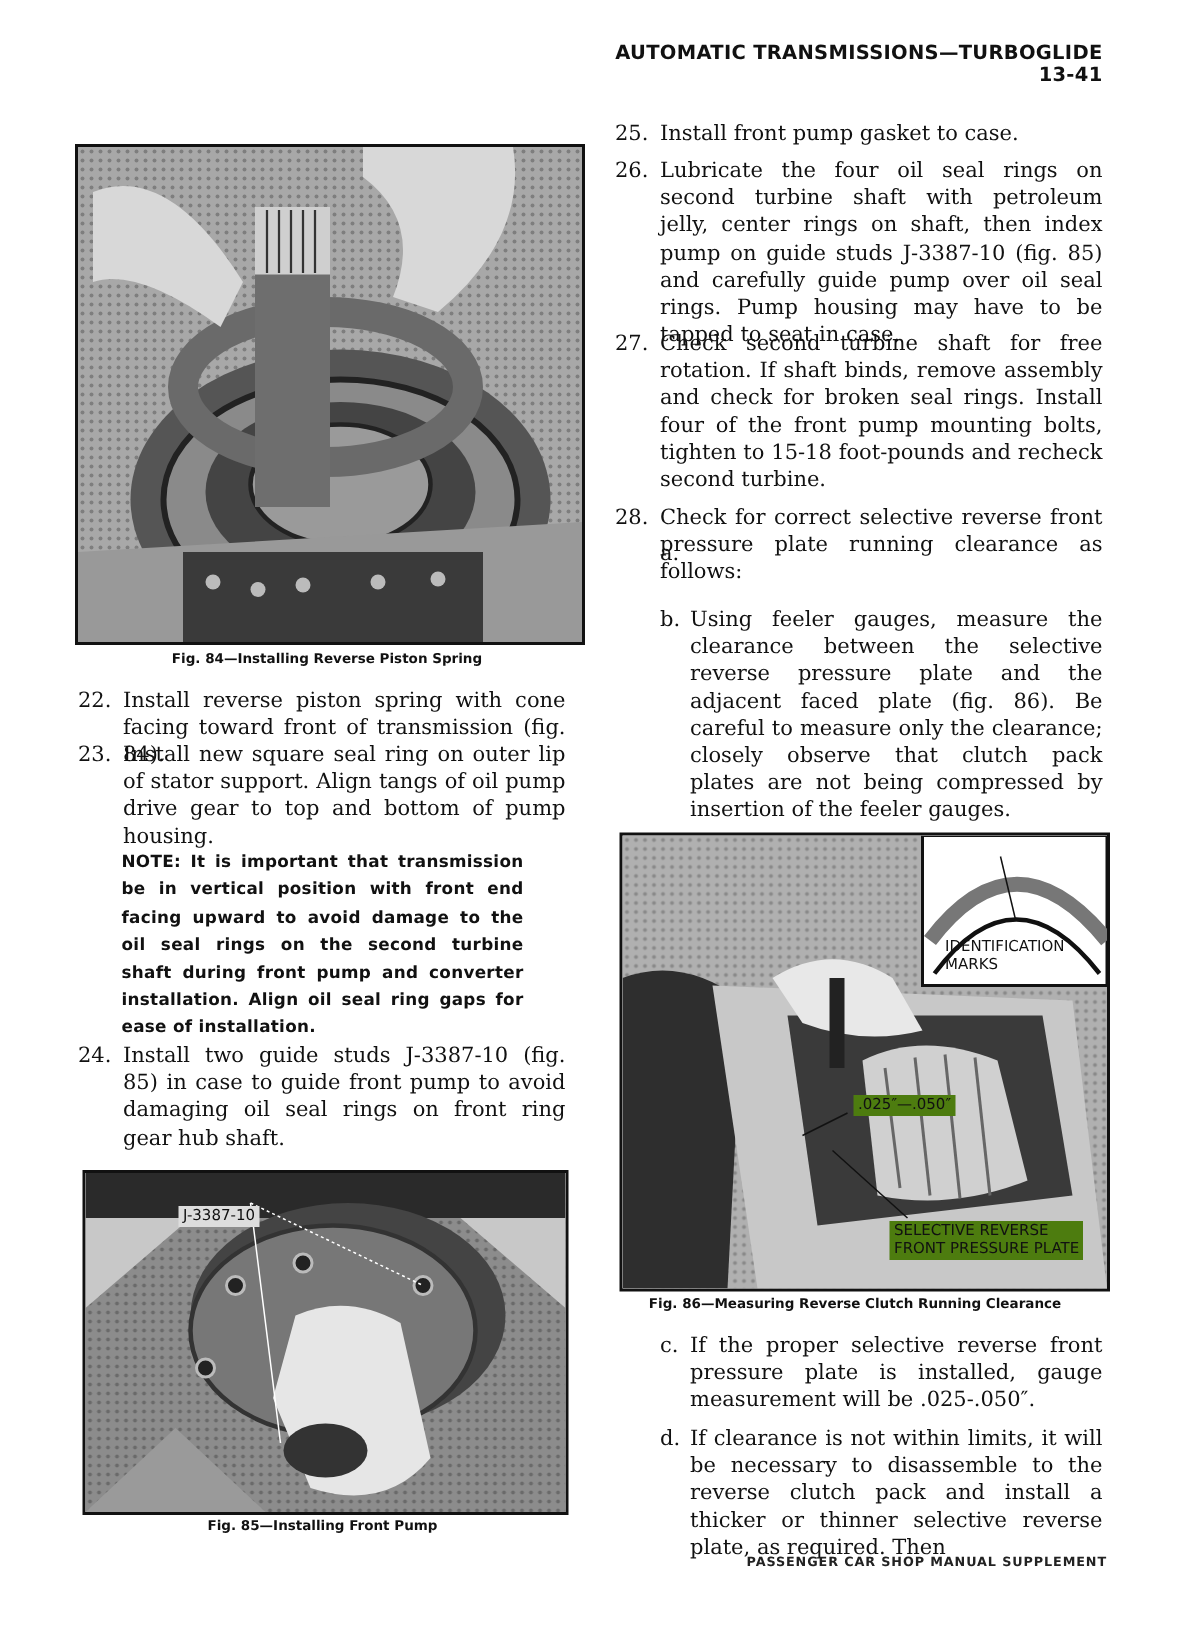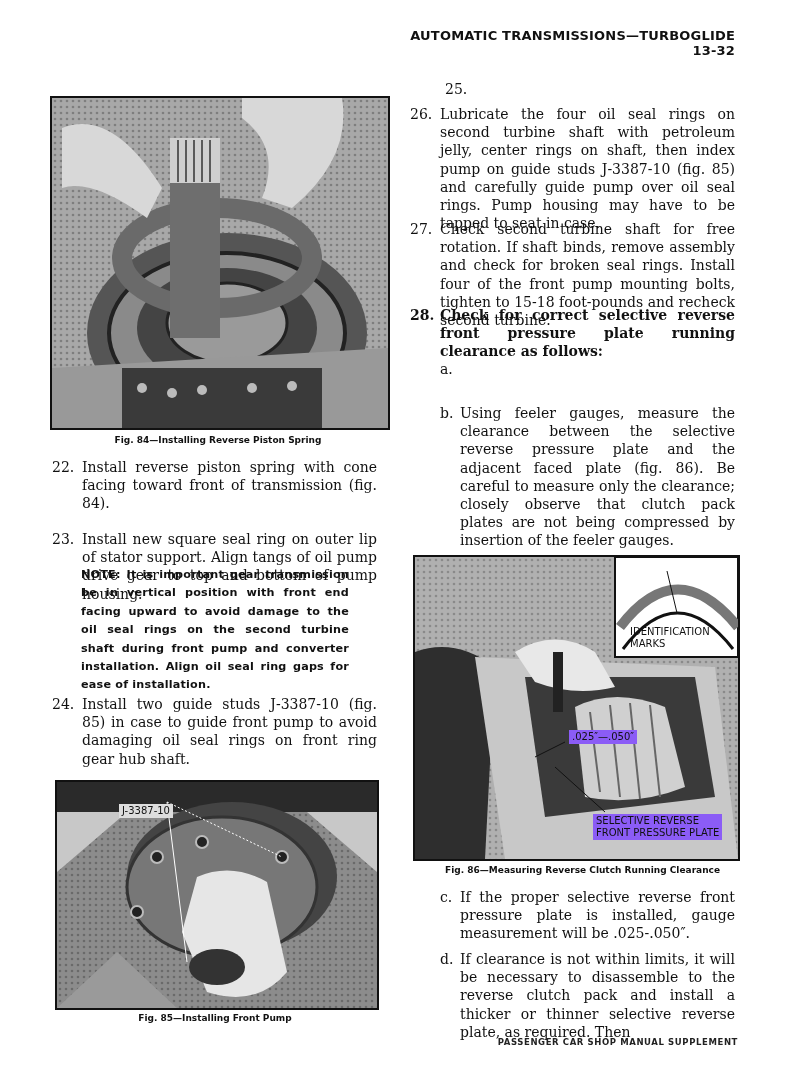--- a/index.html
+++ b/index.html
@@ -14,26 +14,26 @@
   .caption { position:absolute; font-weight:bold; font-size:9px; text-align:center; color:#111; }
 
   .step { position:absolute; font-size:14px; line-height:18.2px; }
   .step .num { position:absolute; left:0; top:0; }
   .step .txt { position:absolute; left:30px; right:0; top:0; text-align:justify; }
   .sub .num { left:0; }
   .sub .txt { left:20px; }
 
   .note { position:absolute; left:81px; top:566px; width:268px; font-weight:bold; font-size:11.2px; line-height:18.4px; text-align:justify; letter-spacing:0.2px; }
 
-  .callout { position:absolute; background:#8b5cf6; font-size:10px; line-height:12px; color:#111; padding:1px 3px; }
+  .callout { position:absolute; background:#4d7c0f; font-size:10px; line-height:12px; color:#111; padding:1px 3px; }
 </style>
 </head>
 <body>
 
-<div class="header sans">AUTOMATIC TRANSMISSIONS—TURBOGLIDE 13-32</div>
+<div class="header sans">AUTOMATIC TRANSMISSIONS—TURBOGLIDE 13-41</div>
 
 <div class="photo" style="left:50px; top:84px; width:336px; height:330px;">
   <svg viewBox="0 0 336 330" preserveAspectRatio="none">
     <defs>
       <pattern id="g84" width="6" height="6" patternUnits="userSpaceOnUse">
         <rect width="6" height="6" fill="#a8a8a8"></rect>
           <circle cx="3" cy="3" r="1.3" fill="#7e7e7e"></circle>
       </pattern>
     </defs>
     <rect width="336" height="330" fill="url(#g84)"></rect>
@@ -63,26 +63,26 @@
         <circle cx="240" cy="288" r="5"></circle>
       </g>
   </svg>
 </div>
 <div class="caption sans" style="left:50px; top:435px; width:336px;">Fig. 84—Installing Reverse Piston Spring</div>
 
 <div class="step serif" style="left:52px; top:458px; width:325px; height:38px;">
   <span class="num">22.</span>
   <span class="txt">Install reverse piston spring with cone facing toward front of transmission (fig. 84).</span>
 </div>
-<div class="step serif" style="left:52px; top:530px; width:325px; height:56px;">
+<div class="step serif" style="left:52px; top:494px; width:325px; height:56px;">
   <span class="num">23.</span>
   <span class="txt">Install new square seal ring on outer lip of stator support. Align tangs of oil pump drive gear to top and bottom of pump housing.</span>
 </div>
 
-<div class="note sans">NOTE: It is important gear transmission be in vertical position with front end facing upward to avoid damage to the oil seal rings on the second turbine shaft during front pump and converter installation. Align oil seal ring gaps for ease of installation.</div>
+<div class="note sans">NOTE: It is important that transmission be in vertical position with front end facing upward to avoid damage to the oil seal rings on the second turbine shaft during front pump and converter installation. Align oil seal ring gaps for ease of installation.</div>
 
 <div class="step serif" style="left:52px; top:695px; width:325px; height:56px;">
   <span class="num">24.</span>
   <span class="txt">Install two guide studs J-3387-10 (fig. 85) in case to guide front pump to avoid damaging oil seal rings on front ring gear hub shaft.</span>
 </div>
 
 <div class="photo" style="left:55px; top:768px; width:320px; height:226px;">
   <svg viewBox="0 0 320 226" preserveAspectRatio="none">
     <defs>
       <pattern id="g85" width="6" height="6" patternUnits="userSpaceOnUse">
@@ -105,32 +105,33 @@
     <path d="M140 95 Q175 80 210 100 L230 190 Q200 226 150 210 L125 150 Z" fill="#e6e6e6"></path>
     <ellipse cx="160" cy="185" rx="28" ry="18" fill="#333"></ellipse>
     <path d="M0 226 L120 226 L60 170 Z" fill="#9a9a9a"></path>
     <line x1="110" y1="20" x2="130" y2="180" stroke="#fff" stroke-width="1"></line>
     <line x1="110" y1="20" x2="225" y2="75" stroke="#fff" stroke-width="1" stroke-dasharray="2 2"></line>
   </svg>
   <span class="callout sans" style="left:62px; top:22px; background:transparent; color:#111; background:#ddd;">J-3387-10</span>
 </div>
 <div class="caption sans" style="left:55px; top:1013px; width:320px;">Fig. 85—Installing Front Pump</div>
 
-<div class="step serif" style="left:410px; top:80px; width:325px; height:20px;margin-left:35px;">
+<div class="step serif" style="left:410px; top:80px; width:325px; height:20px;">
   <span class="num">25.</span>
+  <span class="txt">Install front pump gasket to case.</span>
 </div>
 <div class="step serif" style="left:410px; top:105px; width:325px; height:110px;">
   <span class="num">26.</span>
   <span class="txt">Lubricate the four oil seal rings on second turbine shaft with petroleum jelly, center rings on shaft, then index pump on guide studs J-3387-10 (fig. 85) and carefully guide pump over oil seal rings. Pump housing may have to be tapped to seat in case.</span>
 </div>
 <div class="step serif" style="left:410px; top:220px; width:325px; height:92px;">
   <span class="num">27.</span>
   <span class="txt">Check second turbine shaft for free rotation. If shaft binds, remove assembly and check for broken seal rings. Install four of the front pump mounting bolts, tighten to 15-18 foot-pounds and recheck second turbine.</span>
 </div>
-<div class="step serif" style="left:410px; top:306px; width:325px; height:38px;font-weight:bold;">
+<div class="step serif" style="left:410px; top:336px; width:325px; height:38px;">
   <span class="num">28.</span>
   <span class="txt">Check for correct selective reverse front pressure plate running clearance as follows:</span>
 </div>
 
 <div class="step sub serif" style="left:440px; top:360px; width:295px; height:38px;">
   <span class="num">a.</span>
 </div>
 <div class="step sub serif" style="left:440px; top:404px; width:295px; height:128px;">
   <span class="num">b.</span>
   <span class="txt">Using feeler gauges, measure the clearance between the selective reverse pressure plate and the adjacent faced plate (fig. 86). Be careful to measure only the clearance; closely observe that clutch pack plates are not being compressed by insertion of the feeler gauges.</span>
@@ -167,21 +168,21 @@
   <span class="callout sans" style="left:212px; top:68px; background:transparent;">
     <span>IDENTIFICATION</span><br>
     <span>MARKS</span>
   </span>
   <span class="callout sans" style="left:154px; top:173px;">.025″—.050″</span>
   <span class="callout sans" style="left:178px; top:257px;">
     <span>SELECTIVE REVERSE</span><br>
     <span>FRONT PRESSURE PLATE</span>
   </span>
 </div>
-<div class="caption sans" style="left:420px; top:865px; width:300px; text-align:right;">Fig. 86—Measuring Reverse Clutch Running Clearance</div>
+<div class="caption sans" style="left:420px; top:865px; width:300px; text-align:center;">Fig. 86—Measuring Reverse Clutch Running Clearance</div>
 
 <div class="step sub serif" style="left:440px; top:888px; width:295px; height:56px;">
   <span class="num">c.</span>
   <span class="txt">If the proper selective reverse front pressure plate is installed, gauge measurement will be .025-.050″.</span>
 </div>
 <div class="step sub serif" style="left:440px; top:950px; width:295px; height:74px;">
   <span class="num">d.</span>
   <span class="txt">If clearance is not within limits, it will be necessary to disassemble to the reverse clutch pack and install a thicker or thinner selective reverse plate, as required. Then</span>
 </div>
 

